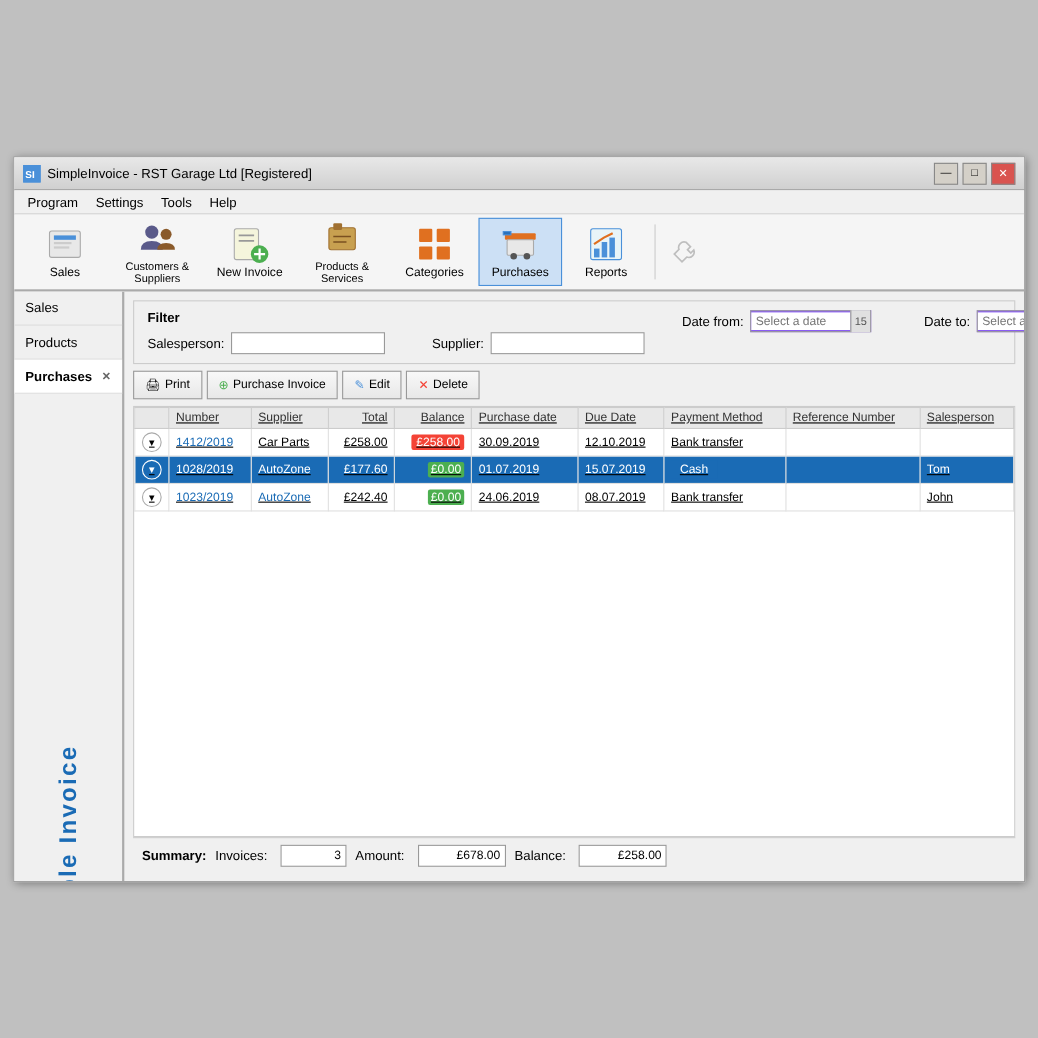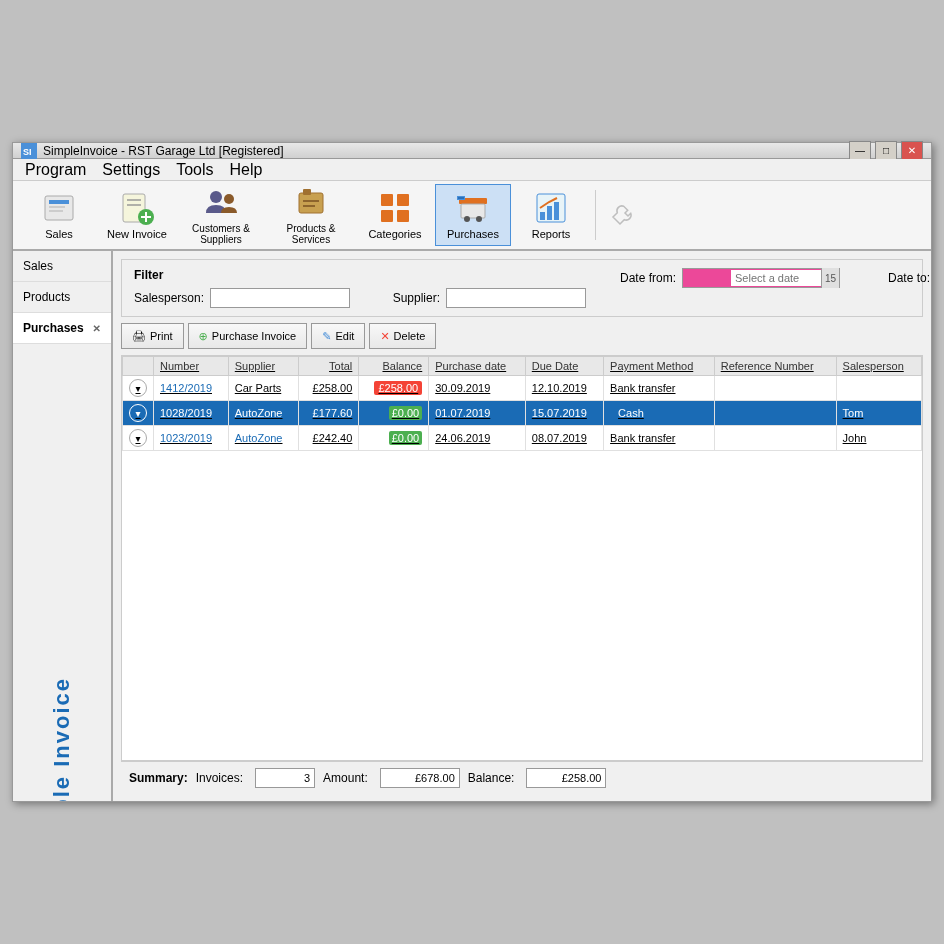--- a/index.html
+++ b/index.html
@@ -18,21 +18,21 @@
       width: 920px;
       height: 660px;
       background: #f0f0f0;
       border: 1px solid #999;
       box-shadow: 2px 2px 8px rgba(0,0,0,0.4);
       display: flex;
       flex-direction: column;
     }
     .title-bar {
       background: linear-gradient(to bottom, #e8e8e8, #d0d0d0);
-      height: 16px;
+      height: 30px;
       display: flex;
       align-items: center;
       padding: 0 8px;
       border-bottom: 1px solid #999;
       flex-shrink: 0;
     }
     .title-bar-icon {
       width: 16px;
       height: 16px;
       background: #4a90d9;
@@ -65,21 +65,21 @@
       height: 22px;
       display: flex;
       align-items: center;
       padding: 0 4px;
       border-bottom: 1px solid #ccc;
       flex-shrink: 0;
     }
     .menu-item {
       padding: 2px 8px;
       cursor: pointer;
-      font-size: 16px;
+      font-size: 12px;
     }
     .toolbar {
       background: #f5f5f5;
       height: 70px;
       display: flex;
       align-items: center;
       padding: 4px 8px;
       border-bottom: 2px solid #aaa;
       gap: 2px;
       flex-shrink: 0;
@@ -192,23 +192,22 @@
       height: 20px;
       border: 1px solid #999;
       background: white;
       padding: 2px 4px;
       font-size: 11px;
     }
     .date-input-wrap {
       display: flex;
       align-items: center;
       border: 1px solid #999;
-      background: #ec4899;
+      background: #8b5cf6;
       height: 20px;
-      padding-left: 48px;
     }
     .date-input {
       border: none;
       outline: none;
       font-size: 11px;
       padding: 2px 4px;
       color: #888;
       width: 90px;
     }
     .date-btn {
@@ -360,46 +359,46 @@
     <div class="toolbar-btn">
       <div class="toolbar-icon">
         <svg width="36" height="36" viewBox="0 0 36 36">
           <rect x="4" y="6" width="28" height="24" rx="2" fill="#e8e8e8" stroke="#aaa"></rect>
           <rect x="8" y="10" width="20" height="4" fill="#4a90d9"></rect>
           <rect x="8" y="16" width="16" height="2" fill="#ccc"></rect>
           <rect x="8" y="20" width="14" height="2" fill="#ccc"></rect>
         </svg>
       </div>
       <span>Sales</span>
+    </div>
+
+    <div class="toolbar-btn" style="width:88px">
+      <div class="toolbar-icon">
+        <svg width="36" height="36" viewBox="0 0 36 36">
+          <circle cx="13" cy="12" r="6" fill="#5a5a8a"></circle>
+          <path d="M3 28 Q3 20 13 20 Q23 20 23 28" fill="#5a5a8a"></path>
+          <circle cx="26" cy="14" r="5" fill="#8a5a2a"></circle>
+          <path d="M18 28 Q18 22 26 22 Q34 22 34 28" fill="#8a5a2a"></path>
+        </svg>
+      </div>
+      <span style="font-size:10px">Customers &amp; Suppliers</span>
     </div>
 
     <div class="toolbar-btn">
       <div class="toolbar-icon">
         <svg width="36" height="36" viewBox="0 0 36 36">
           <rect x="4" y="4" width="22" height="28" rx="2" fill="#f5f5dc" stroke="#aaa"></rect>
           <line x1="8" y1="10" x2="22" y2="10" stroke="#999" stroke-width="1.5"></line>
           <line x1="8" y1="15" x2="22" y2="15" stroke="#999" stroke-width="1.5"></line>
           <circle cx="27" cy="27" r="8" fill="#4caf50"></circle>
           <line x1="27" y1="22" x2="27" y2="32" stroke="white" stroke-width="2"></line>
           <line x1="22" y1="27" x2="32" y2="27" stroke="white" stroke-width="2"></line>
         </svg>
       </div>
       <span>New Invoice</span>
-    </div>
-
-    <div class="toolbar-btn" style="width:88px">
-      <div class="toolbar-icon">
-        <svg width="36" height="36" viewBox="0 0 36 36">
-          <circle cx="13" cy="12" r="6" fill="#5a5a8a"></circle>
-          <path d="M3 28 Q3 20 13 20 Q23 20 23 28" fill="#5a5a8a"></path>
-          <circle cx="26" cy="14" r="5" fill="#8a5a2a"></circle>
-          <path d="M18 28 Q18 22 26 22 Q34 22 34 28" fill="#8a5a2a"></path>
-        </svg>
-      </div>
-      <span style="font-size:10px">Customers &amp; Suppliers</span>
     </div>
 
     <div class="toolbar-btn" style="width:88px">
       <div class="toolbar-icon">
         <svg width="36" height="36" viewBox="0 0 36 36">
           <rect x="6" y="8" width="24" height="20" rx="2" fill="#c8a050" stroke="#a07030"></rect>
           <rect x="10" y="4" width="8" height="6" rx="1" fill="#a07030"></rect>
           <line x1="10" y1="16" x2="26" y2="16" stroke="#7a5020" stroke-width="1.5"></line>
           <line x1="10" y1="21" x2="22" y2="21" stroke="#7a5020" stroke-width="1.5"></line>
         </svg>

